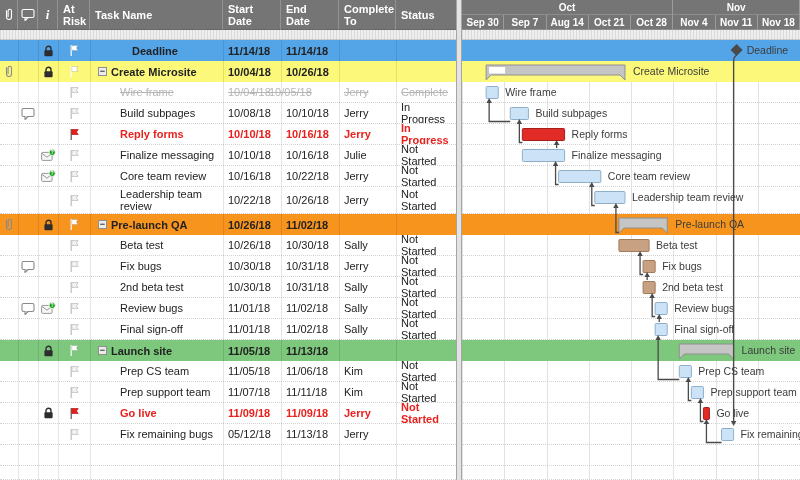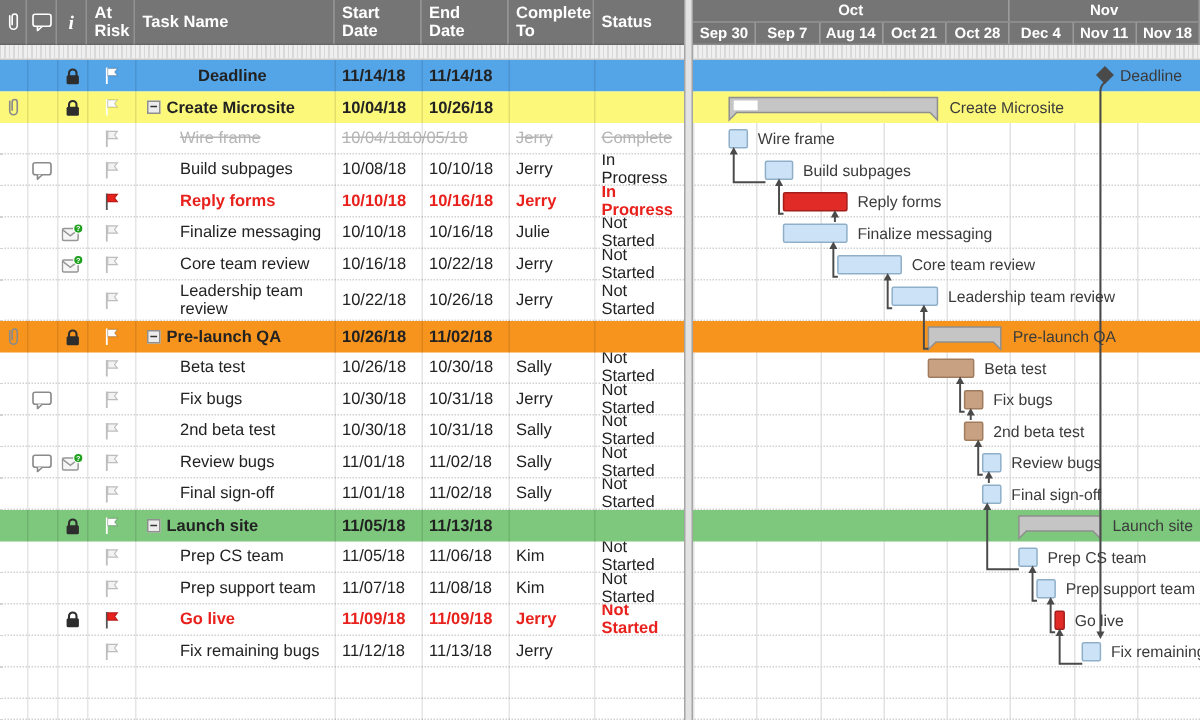--- a/index.html
+++ b/index.html
@@ -507,21 +507,21 @@
     <path d="M3.8 1.6 h6.4 l-1.8 2.4 1.8 2.4 h-6.4 z" fill="#f3f3f3" stroke="#bdbdbd" stroke-width="0.8"></path>
           </svg>
         </div>
         <div class="cell " style="left:90px;width:133px;padding-left:30px">
           <span>Prep support team</span>
         </div>
         <div class="cell  start-cell" style="left:223px;width:58px">
           <span>11/07/18</span>
         </div>
         <div class="cell " style="left:281px;width:58px">
-          <span>11/08/18</span>
+          <span>11/11/18</span>
         </div>
         <div class="cell " style="left:339px;width:57px">
           <span>Kim</span>
         </div>
         <div class="cell " style="left:396px;width:61px">
           <span>Not Started</span>
         </div>
       </div>
       <div class="row row-plain" style="top:403px;height:21px;">
         <div class="cell c-center" style="left:38px;width:20px">
@@ -556,21 +556,21 @@
         <div class="cell c-center" style="left:58px;width:32px">
           <svg width="13" height="13" viewBox="0 0 13 13">
     <line x1="3.2" y1="1" x2="3.2" y2="12" stroke="#bdbdbd" stroke-width="1.2"></line>
     <path d="M3.8 1.6 h6.4 l-1.8 2.4 1.8 2.4 h-6.4 z" fill="#f3f3f3" stroke="#bdbdbd" stroke-width="0.8"></path>
           </svg>
         </div>
         <div class="cell " style="left:90px;width:133px;padding-left:30px">
           <span>Fix remaining bugs</span>
         </div>
         <div class="cell  start-cell" style="left:223px;width:58px">
-          <span>11/12/18</span>
+          <span>05/12/18</span>
         </div>
         <div class="cell " style="left:281px;width:58px">
           <span>11/13/18</span>
         </div>
         <div class="cell " style="left:339px;width:57px">
           <span>Jerry</span>
         </div>
         <div class="cell " style="left:396px;width:61px">
           <span></span>
         </div>
@@ -627,21 +627,21 @@
     </div>
   <div id="hatchRow"></div>
   <div id="timelineHeader">
       <div class="tl-cell" style="left:462px;top:0;width:211.25px;height:15px">Oct</div>
       <div class="tl-cell" style="left:673.25px;top:0;width:126.75px;height:15px">Nov</div>
       <div class="tl-cell" style="left:462px;top:15px;width:42.25px;height:15px">Sep 30</div>
       <div class="tl-cell" style="left:504.25px;top:15px;width:42.25px;height:15px">Sep 7</div>
       <div class="tl-cell" style="left:546.5px;top:15px;width:42.25px;height:15px">Aug 14</div>
       <div class="tl-cell" style="left:588.75px;top:15px;width:42.25px;height:15px">Oct 21</div>
       <div class="tl-cell" style="left:631px;top:15px;width:42.25px;height:15px">Oct 28</div>
-      <div class="tl-cell" style="left:673.25px;top:15px;width:42.25px;height:15px">Dec 4</div>
+      <div class="tl-cell" style="left:673.25px;top:15px;width:42.25px;height:15px">Nov 4</div>
       <div class="tl-cell" style="left:715.5px;top:15px;width:42.25px;height:15px">Nov 11</div>
       <div class="tl-cell" style="left:757.75px;top:15px;width:42.25px;height:15px">Nov 18</div>
       <div style="position:absolute;left:440px;top:0;width:22px;height:30px;background:#757575;border-bottom:1px solid #676767"></div>
     </div>
   <div id="paneDivider"></div>
   <svg id="gantt" width="800" height="480">
       <g>
         <path class="bar" d="M 736.625 44 L 742.625 50 L 736.625 56 L 730.625 50 Z" fill="#4a4a4a"></path>
         <path class="bar" d="M 486.14285714285717 65 L 624.9642857142858 65 L 624.9642857142858 80 L 619.9642857142858 75 L 491.14285714285717 75 L 486.14285714285717 80 Z" fill="#c5c5c5" stroke="#8f8f8f" stroke-width="1"></path>
         <rect x="489.14285714285717" y="67" width="15.938571428571432" height="6.5" fill="#fff"></rect>

